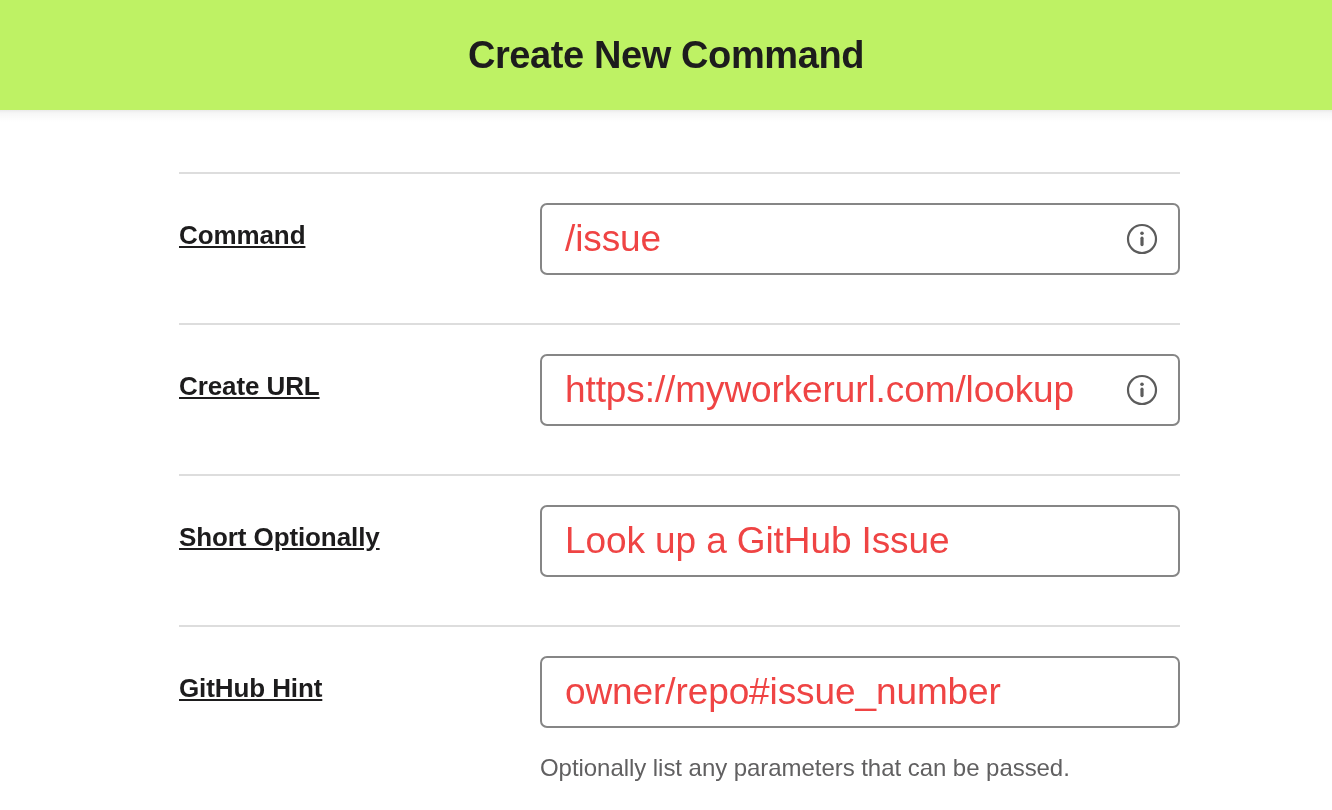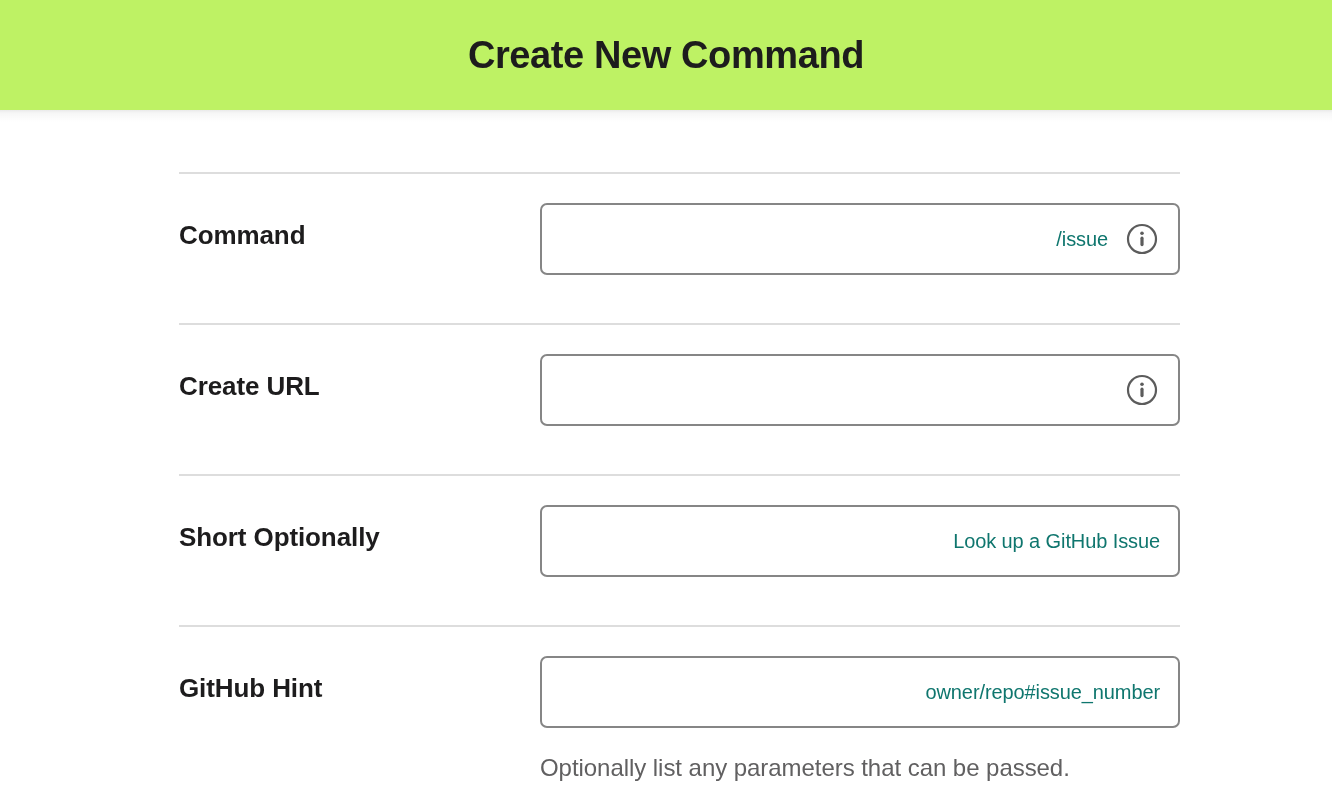--- a/index.html
+++ b/index.html
@@ -75,53 +75,53 @@
 
   .field-label {
     width: 361px;        
     flex: 0 0 361px;
     font-size: 26px;
     font-weight: bold;
     color: #1d1c1d;
     line-height: 1.2;
     padding-top: 17px;
     letter-spacing: -0.1px;
+    text-decoration: underline;
   }
 
   .field-control {
     flex: 1 1 auto;
     min-width: 0;
   }
 
   .input-wrap {
     position: relative;
     width: 640px;        
     height: 72px;
     border: 2px solid #868686;
     border-radius: 7px;
     background: #ffffff;
     display: flex;
     align-items: center;
   }
   .input-value {
-    font-size: 20px;
-    color: #0f766e;
+    font-size: 37px;
+    color: #ef4444;
     line-height: 1;
     padding-left: 23px;
     padding-right: 70px;
     white-space: nowrap;
     overflow: hidden;
     text-overflow: ellipsis;
     flex: 1 1 auto;
     letter-spacing: -0.1px;
     background: transparent;
     border: 0;
     outline: none;
     font-family: "Liberation Sans", sans-serif;
-    text-align: right;
   }
   .input-wrap.no-icon .input-value {
     padding-right: 18px;
   }
 
   .info-icon {
     position: absolute;
     right: 20px;
     top: 50%;
     transform: translateY(-50%);
@@ -168,20 +168,21 @@
         </div>
       </div>
     </div>
 
     <div class="divider"></div>
 
     <div class="form-row">
       <div class="field-label">Create URL</div>
       <div class="field-control">
         <div class="input-wrap">
+          <input class="input-value" type="text" value="https://myworkerurl.com/lookup" style="">
           <span class="info-icon">
             <svg width="32" height="32" viewBox="0 0 32 32" aria-hidden="true">
               <circle cx="16" cy="16" r="14" fill="none" stroke="#5c5c5c" stroke-width="2.2"></circle>
               <circle cx="16" cy="10.2" r="1.8" fill="#5c5c5c"></circle>
               <rect x="14.4" y="13.6" width="3.2" height="9.6" rx="1.6" fill="#5c5c5c"></rect>
             </svg>
           </span>
         </div>
       </div>
     </div>

